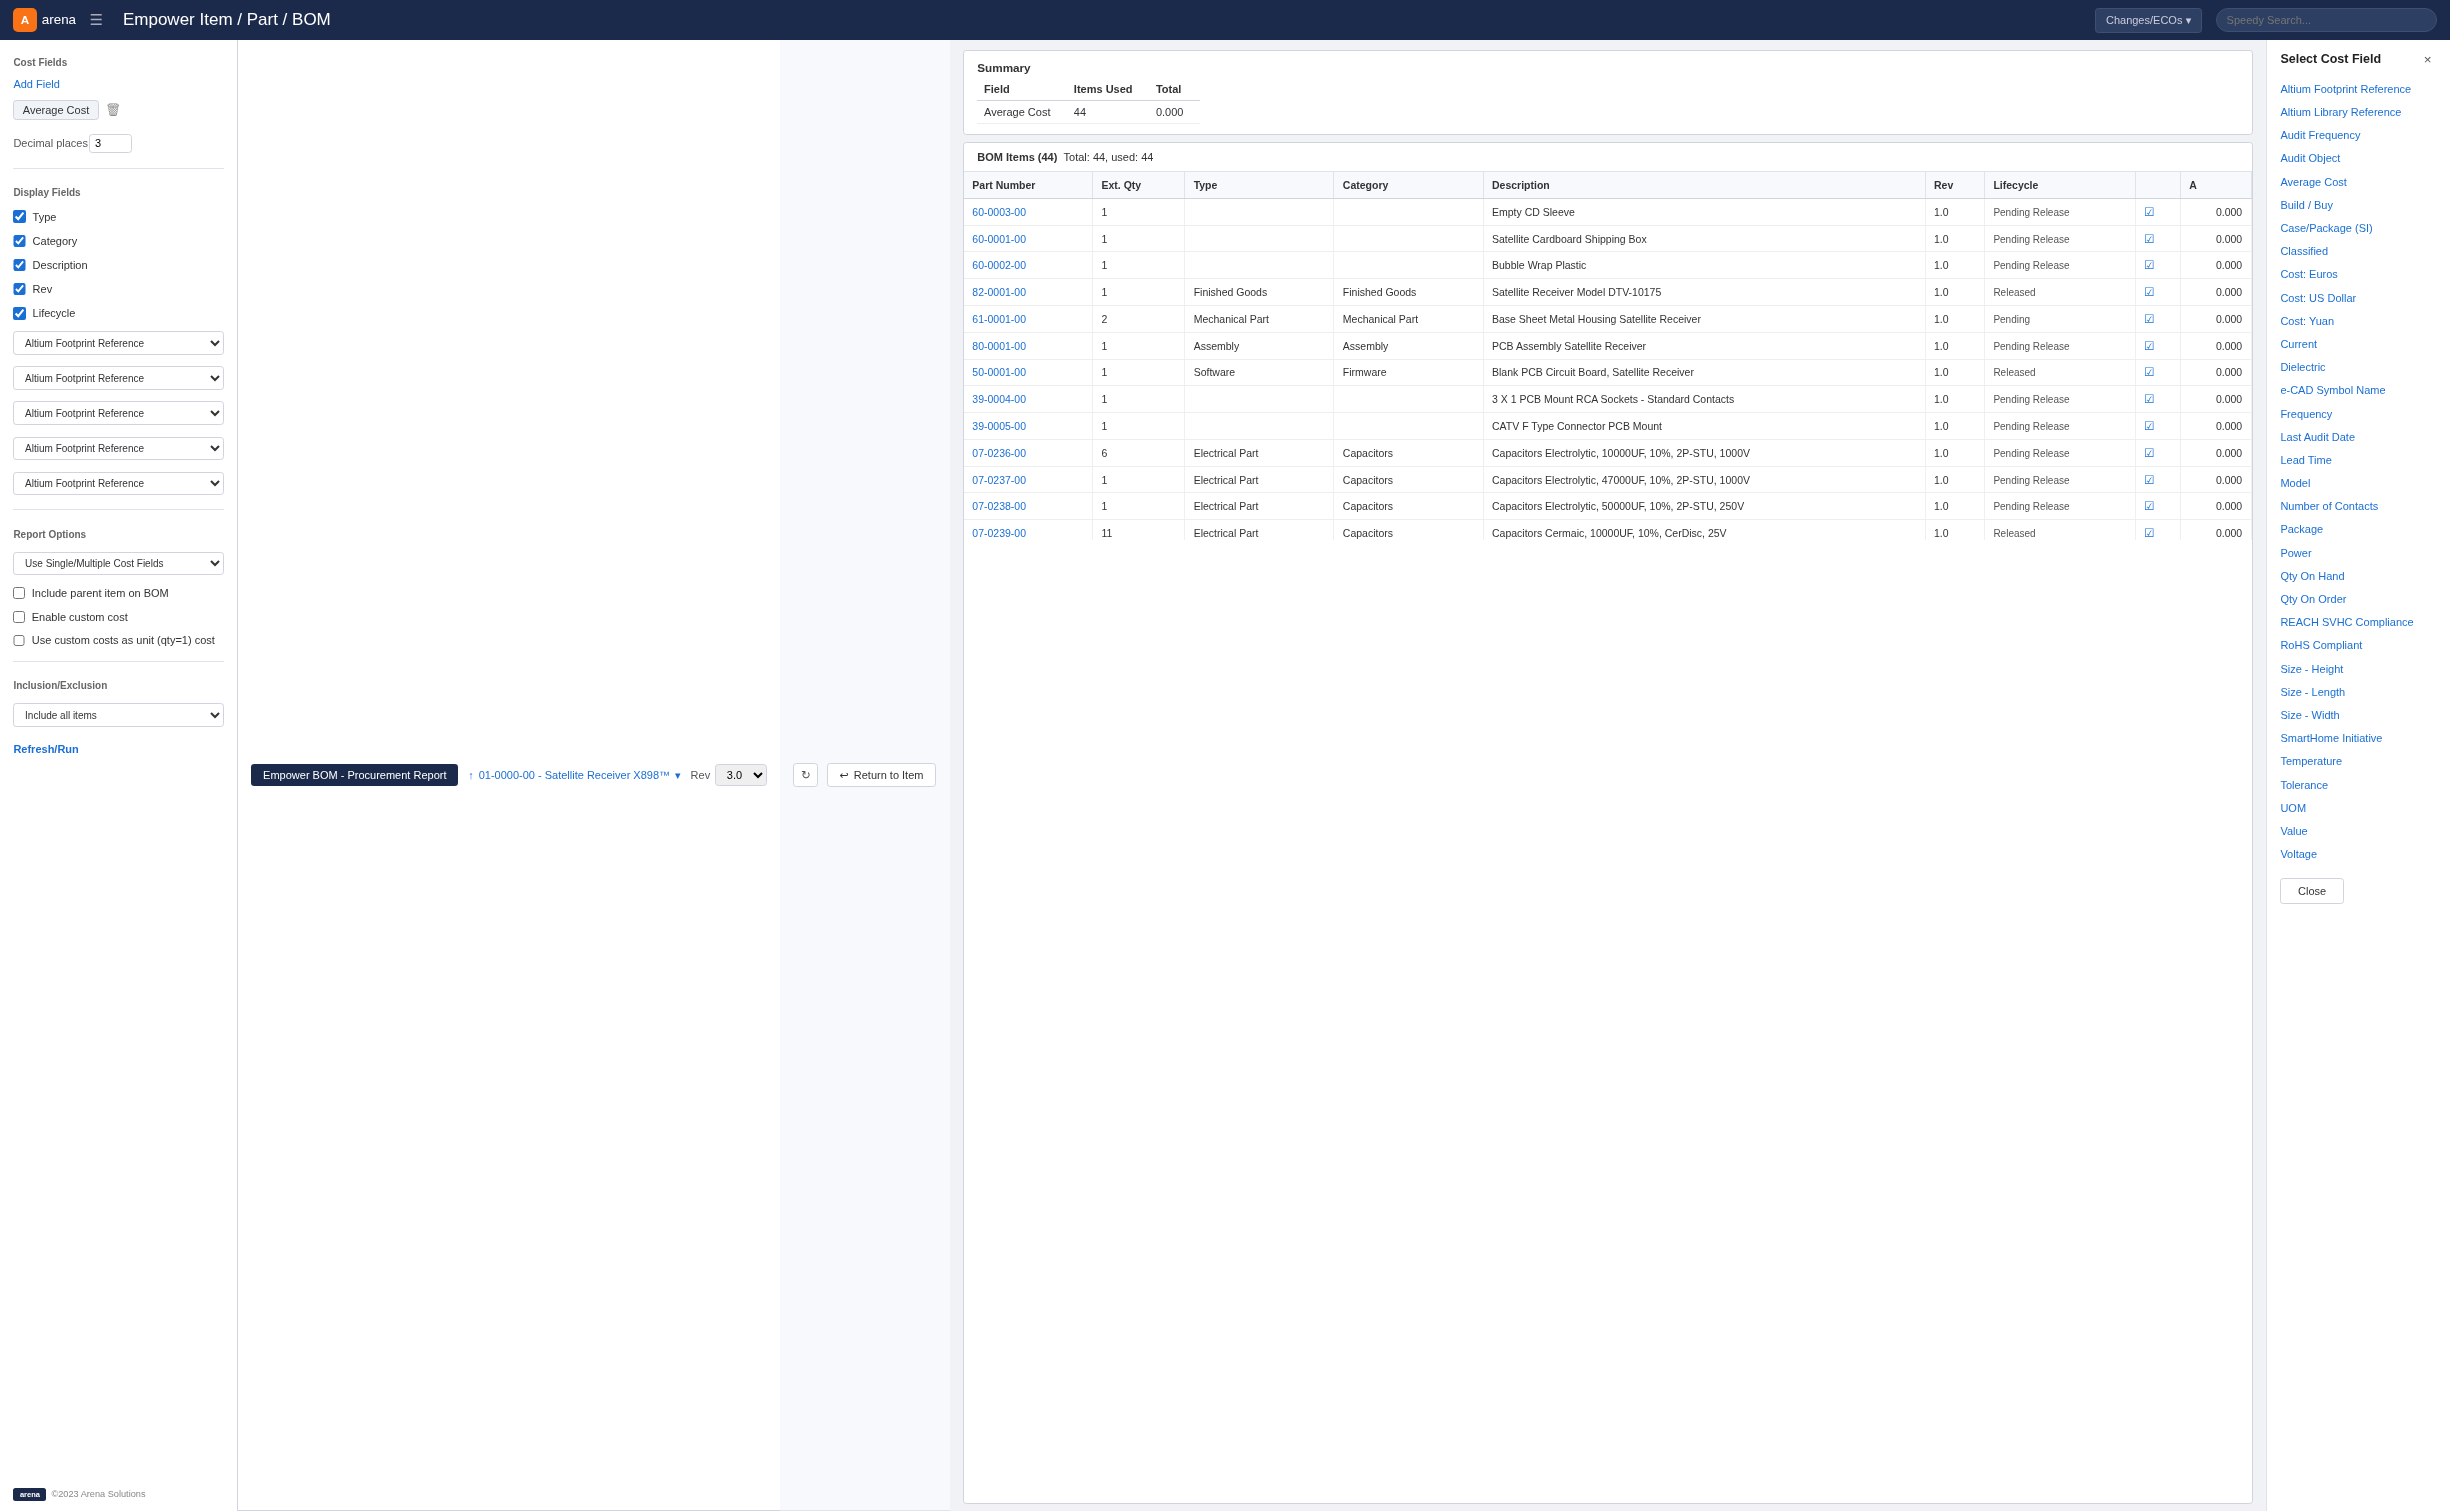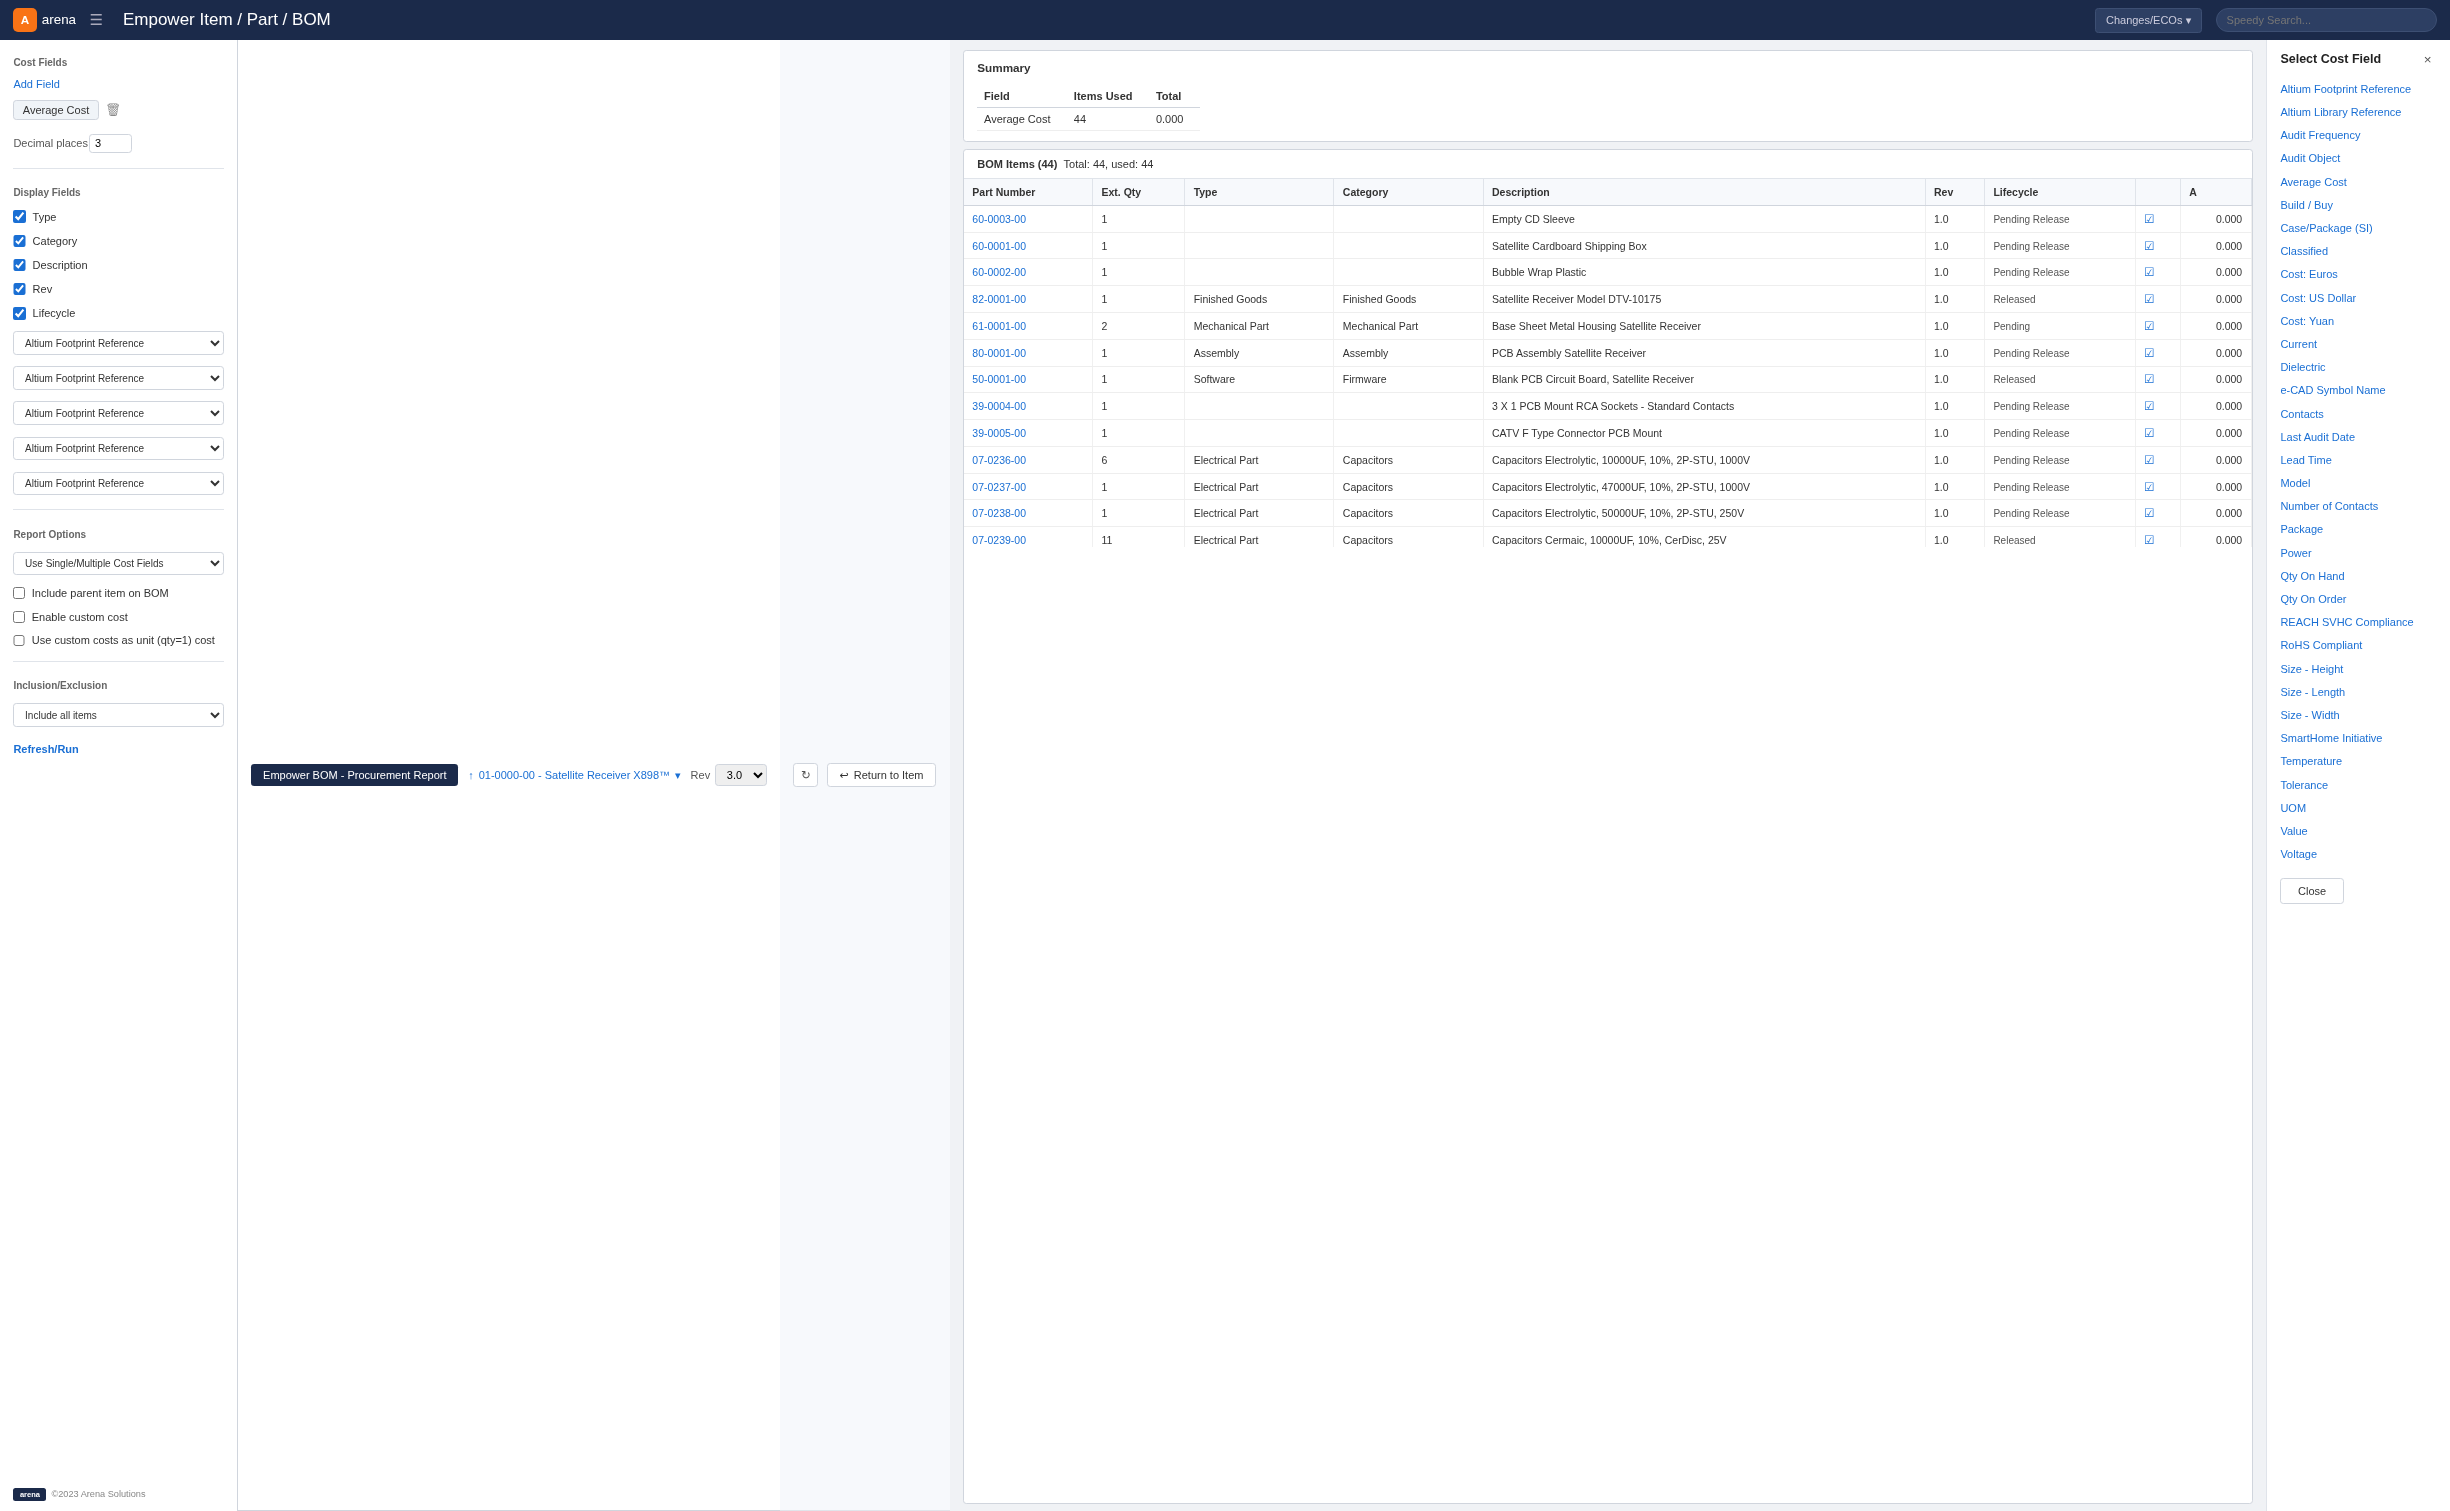--- a/index.html
+++ b/index.html
@@ -252,21 +252,21 @@
     }
 
     
     .summary-section {
       background: white;
       margin: 10px 13.4px 0;
       border: 0.8px solid #d0d5dd;
       border-radius: 3.3px;
       padding: 10px 13.4px;
     }
-    .summary-title { font-size: 11.7px; font-weight: 600; margin-bottom: 11px; }
+    .summary-title { font-size: 11.7px; font-weight: 600; margin-bottom: 4px; }
     .summary-table { border-collapse: collapse; font-size: 11px; }
     .summary-table th {
       text-align: left;
       border-bottom: 1.7px solid #d0d5dd;
       padding: 5px 16.7px 5px 6.7px;
       font-weight: 600;
       color: #333;
     }
     .summary-table td {
       padding: 5px 16.7px 5px 6.7px;
@@ -712,21 +712,21 @@
         <div class="field-item">Average Cost</div>
         <div class="field-item">Build / Buy</div>
         <div class="field-item">Case/Package (SI)</div>
         <div class="field-item">Classified</div>
         <div class="field-item">Cost: Euros</div>
         <div class="field-item">Cost: US Dollar</div>
         <div class="field-item">Cost: Yuan</div>
         <div class="field-item">Current</div>
         <div class="field-item">Dielectric</div>
         <div class="field-item">e-CAD Symbol Name</div>
-        <div class="field-item">Contacts</div>
+        <div class="field-item">Frequency</div>
         <div class="field-item">Last Audit Date</div>
         <div class="field-item">Lead Time</div>
         <div class="field-item">Model</div>
         <div class="field-item">Number of Contacts</div>
         <div class="field-item">Package</div>
         <div class="field-item">Power</div>
         <div class="field-item">Qty On Hand</div>
         <div class="field-item">Qty On Order</div>
         <div class="field-item">REACH SVHC Compliance</div>
         <div class="field-item">RoHS Compliant</div>

